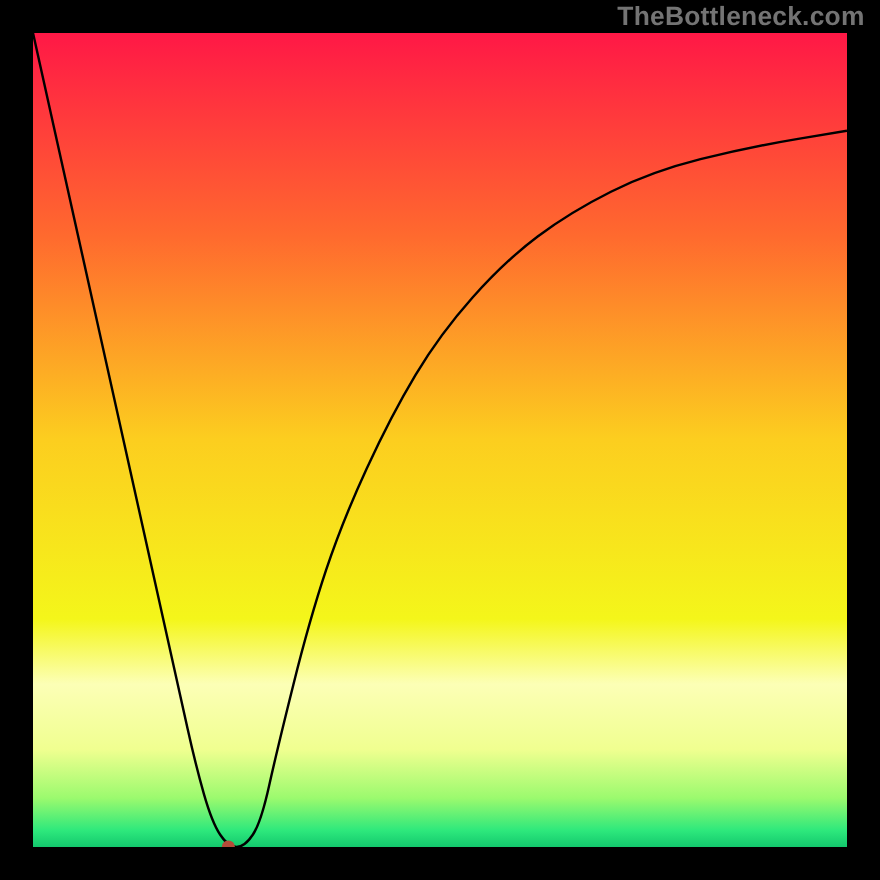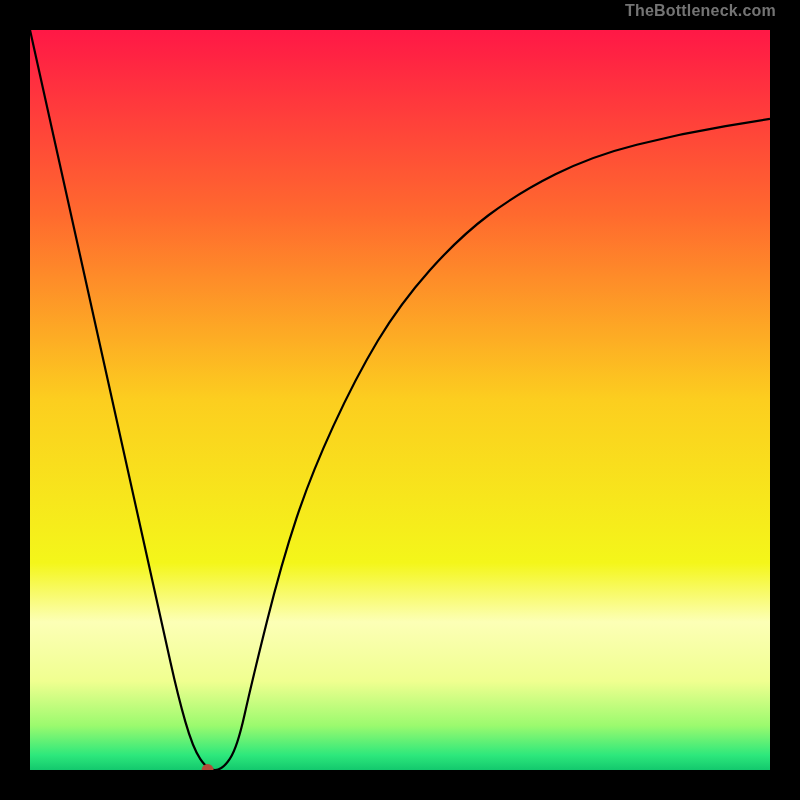--- a/index.html
+++ b/index.html
@@ -12,23 +12,23 @@
   }
   .outer {
     position: relative;
     width: 800px;
     height: 800px;
     background: #000;
   }
   .attrib {
     position: absolute;
     top: 2px;
-    right: 24px;
+    right: 14px;
     font-family: Arial, Helvetica, sans-serif;
-    font-size: 16px;
+    font-size: 24px;
     font-weight: 600;
     color: #747474;
     letter-spacing: 0.2px;
   }
   .plot {
     position: absolute;
     left: 30px;
     top: 30px;
     width: 740px;
     height: 740px;

